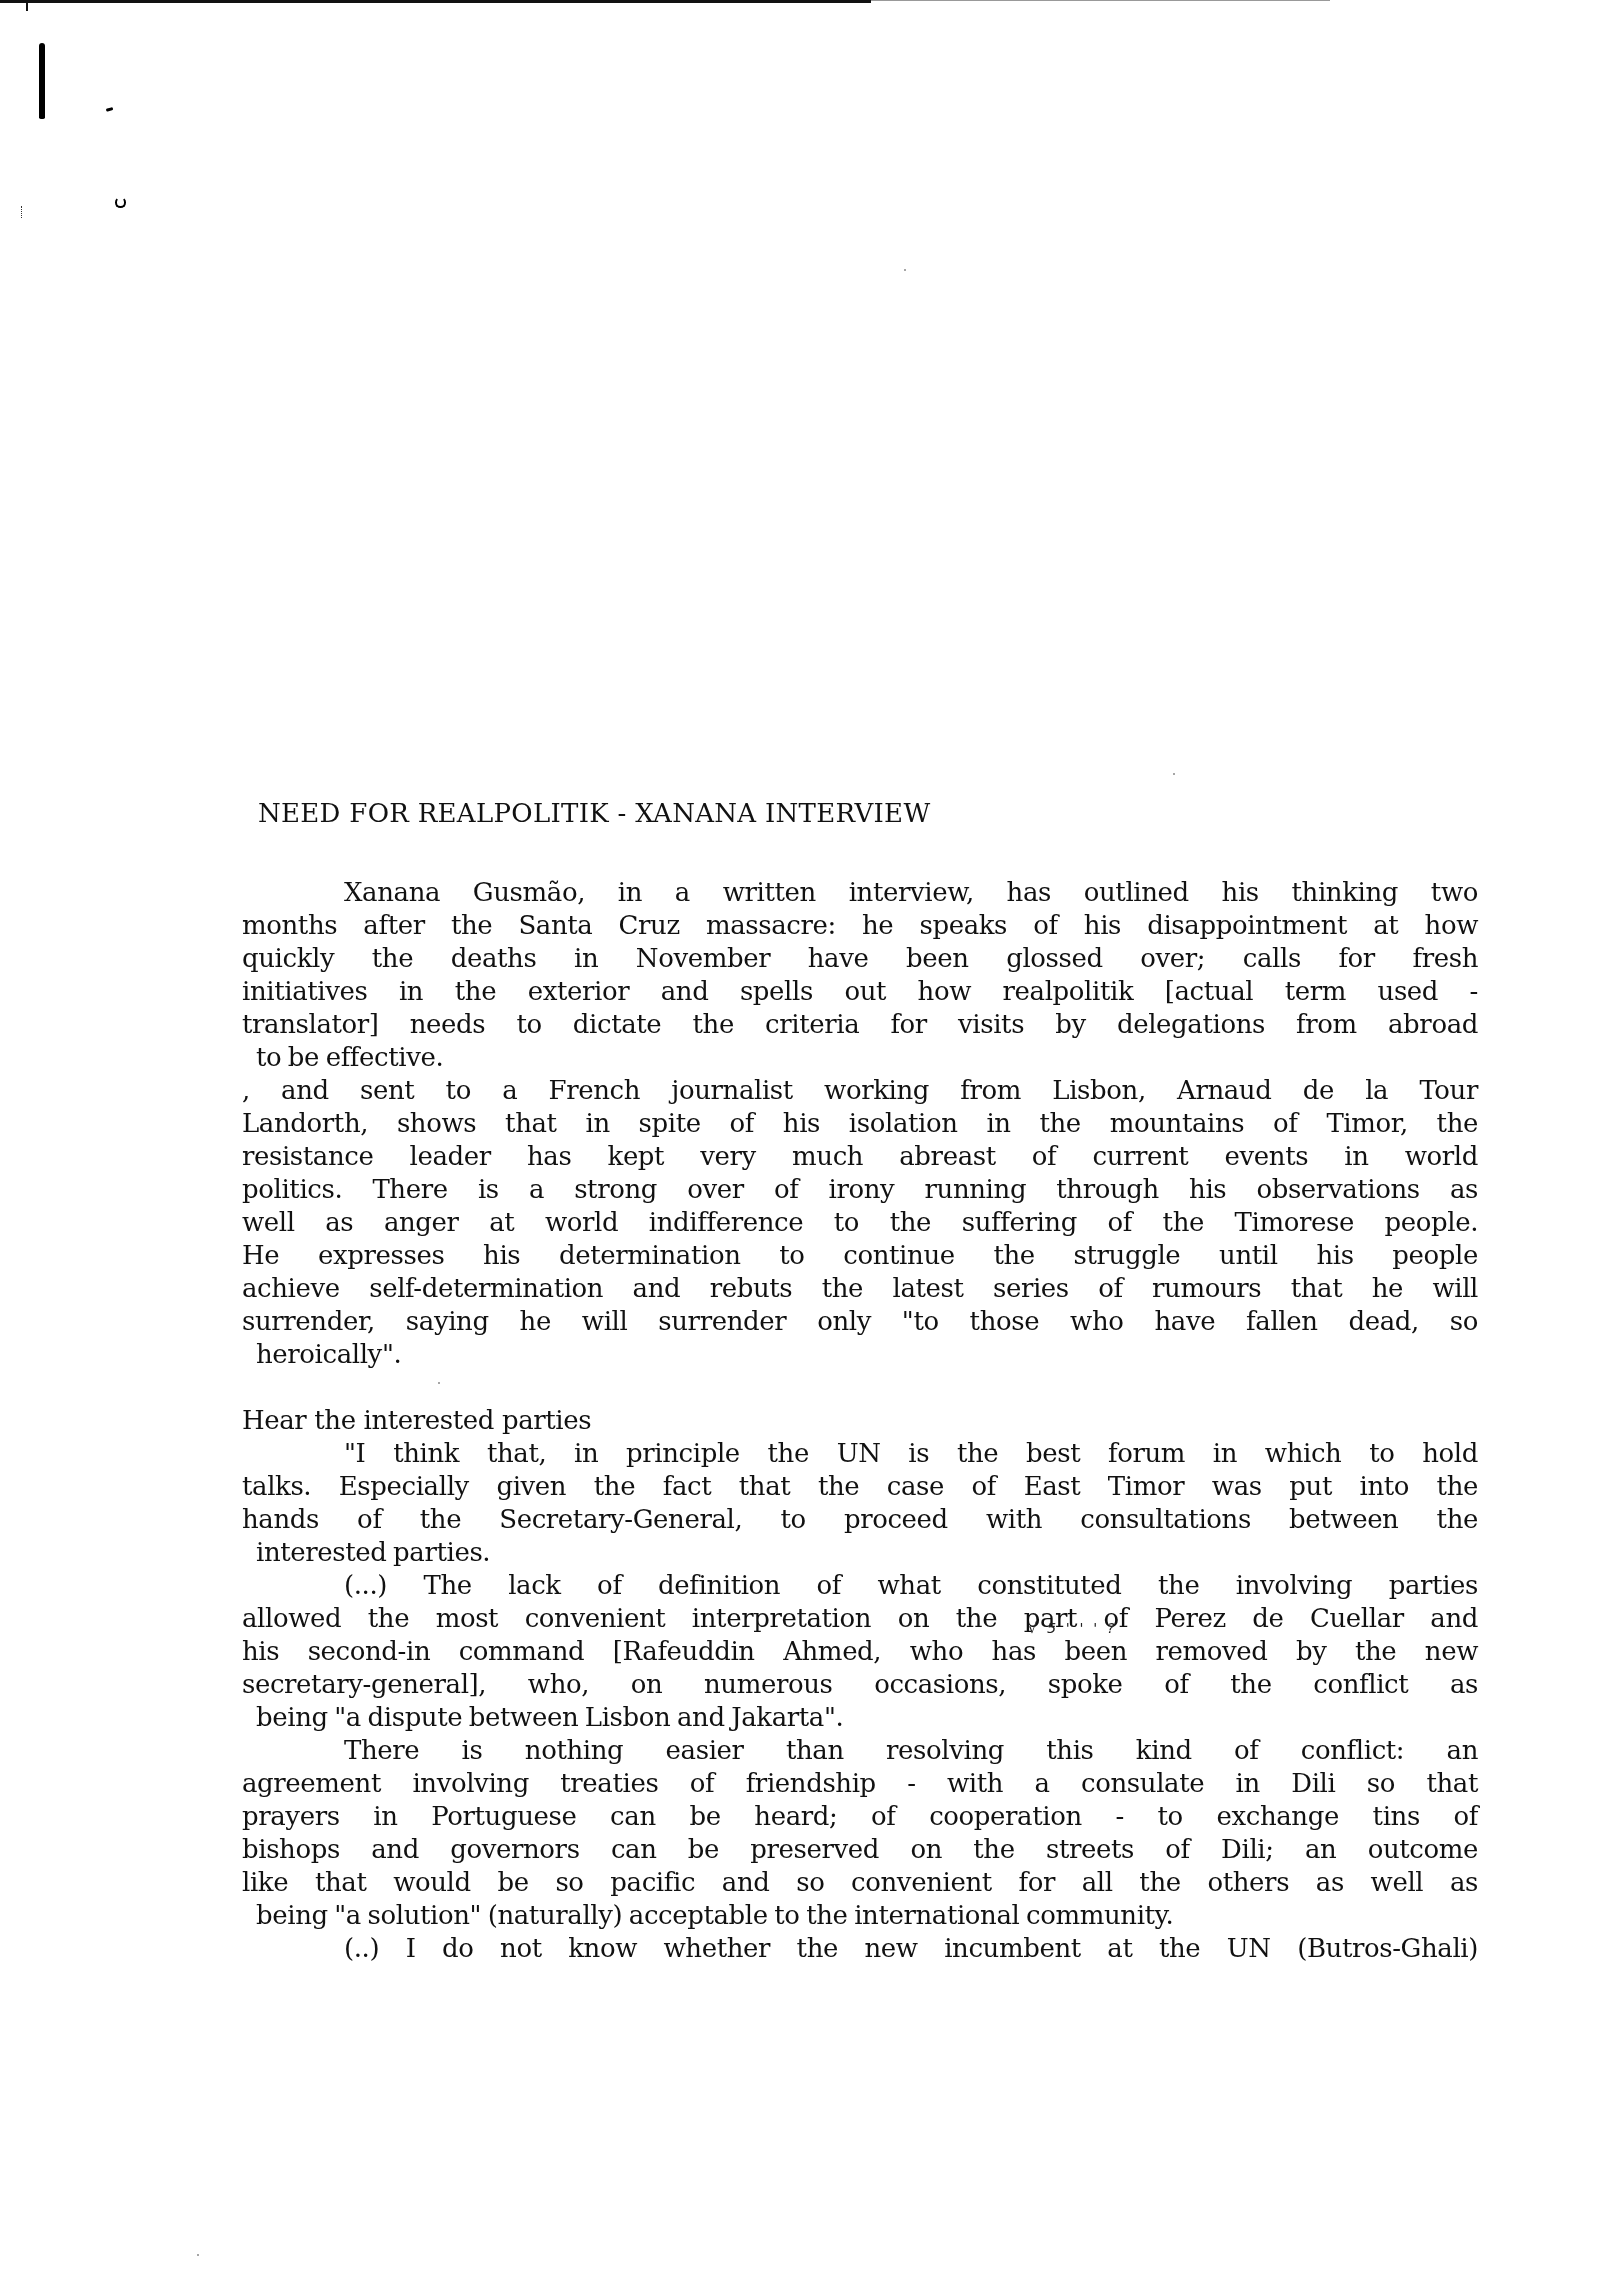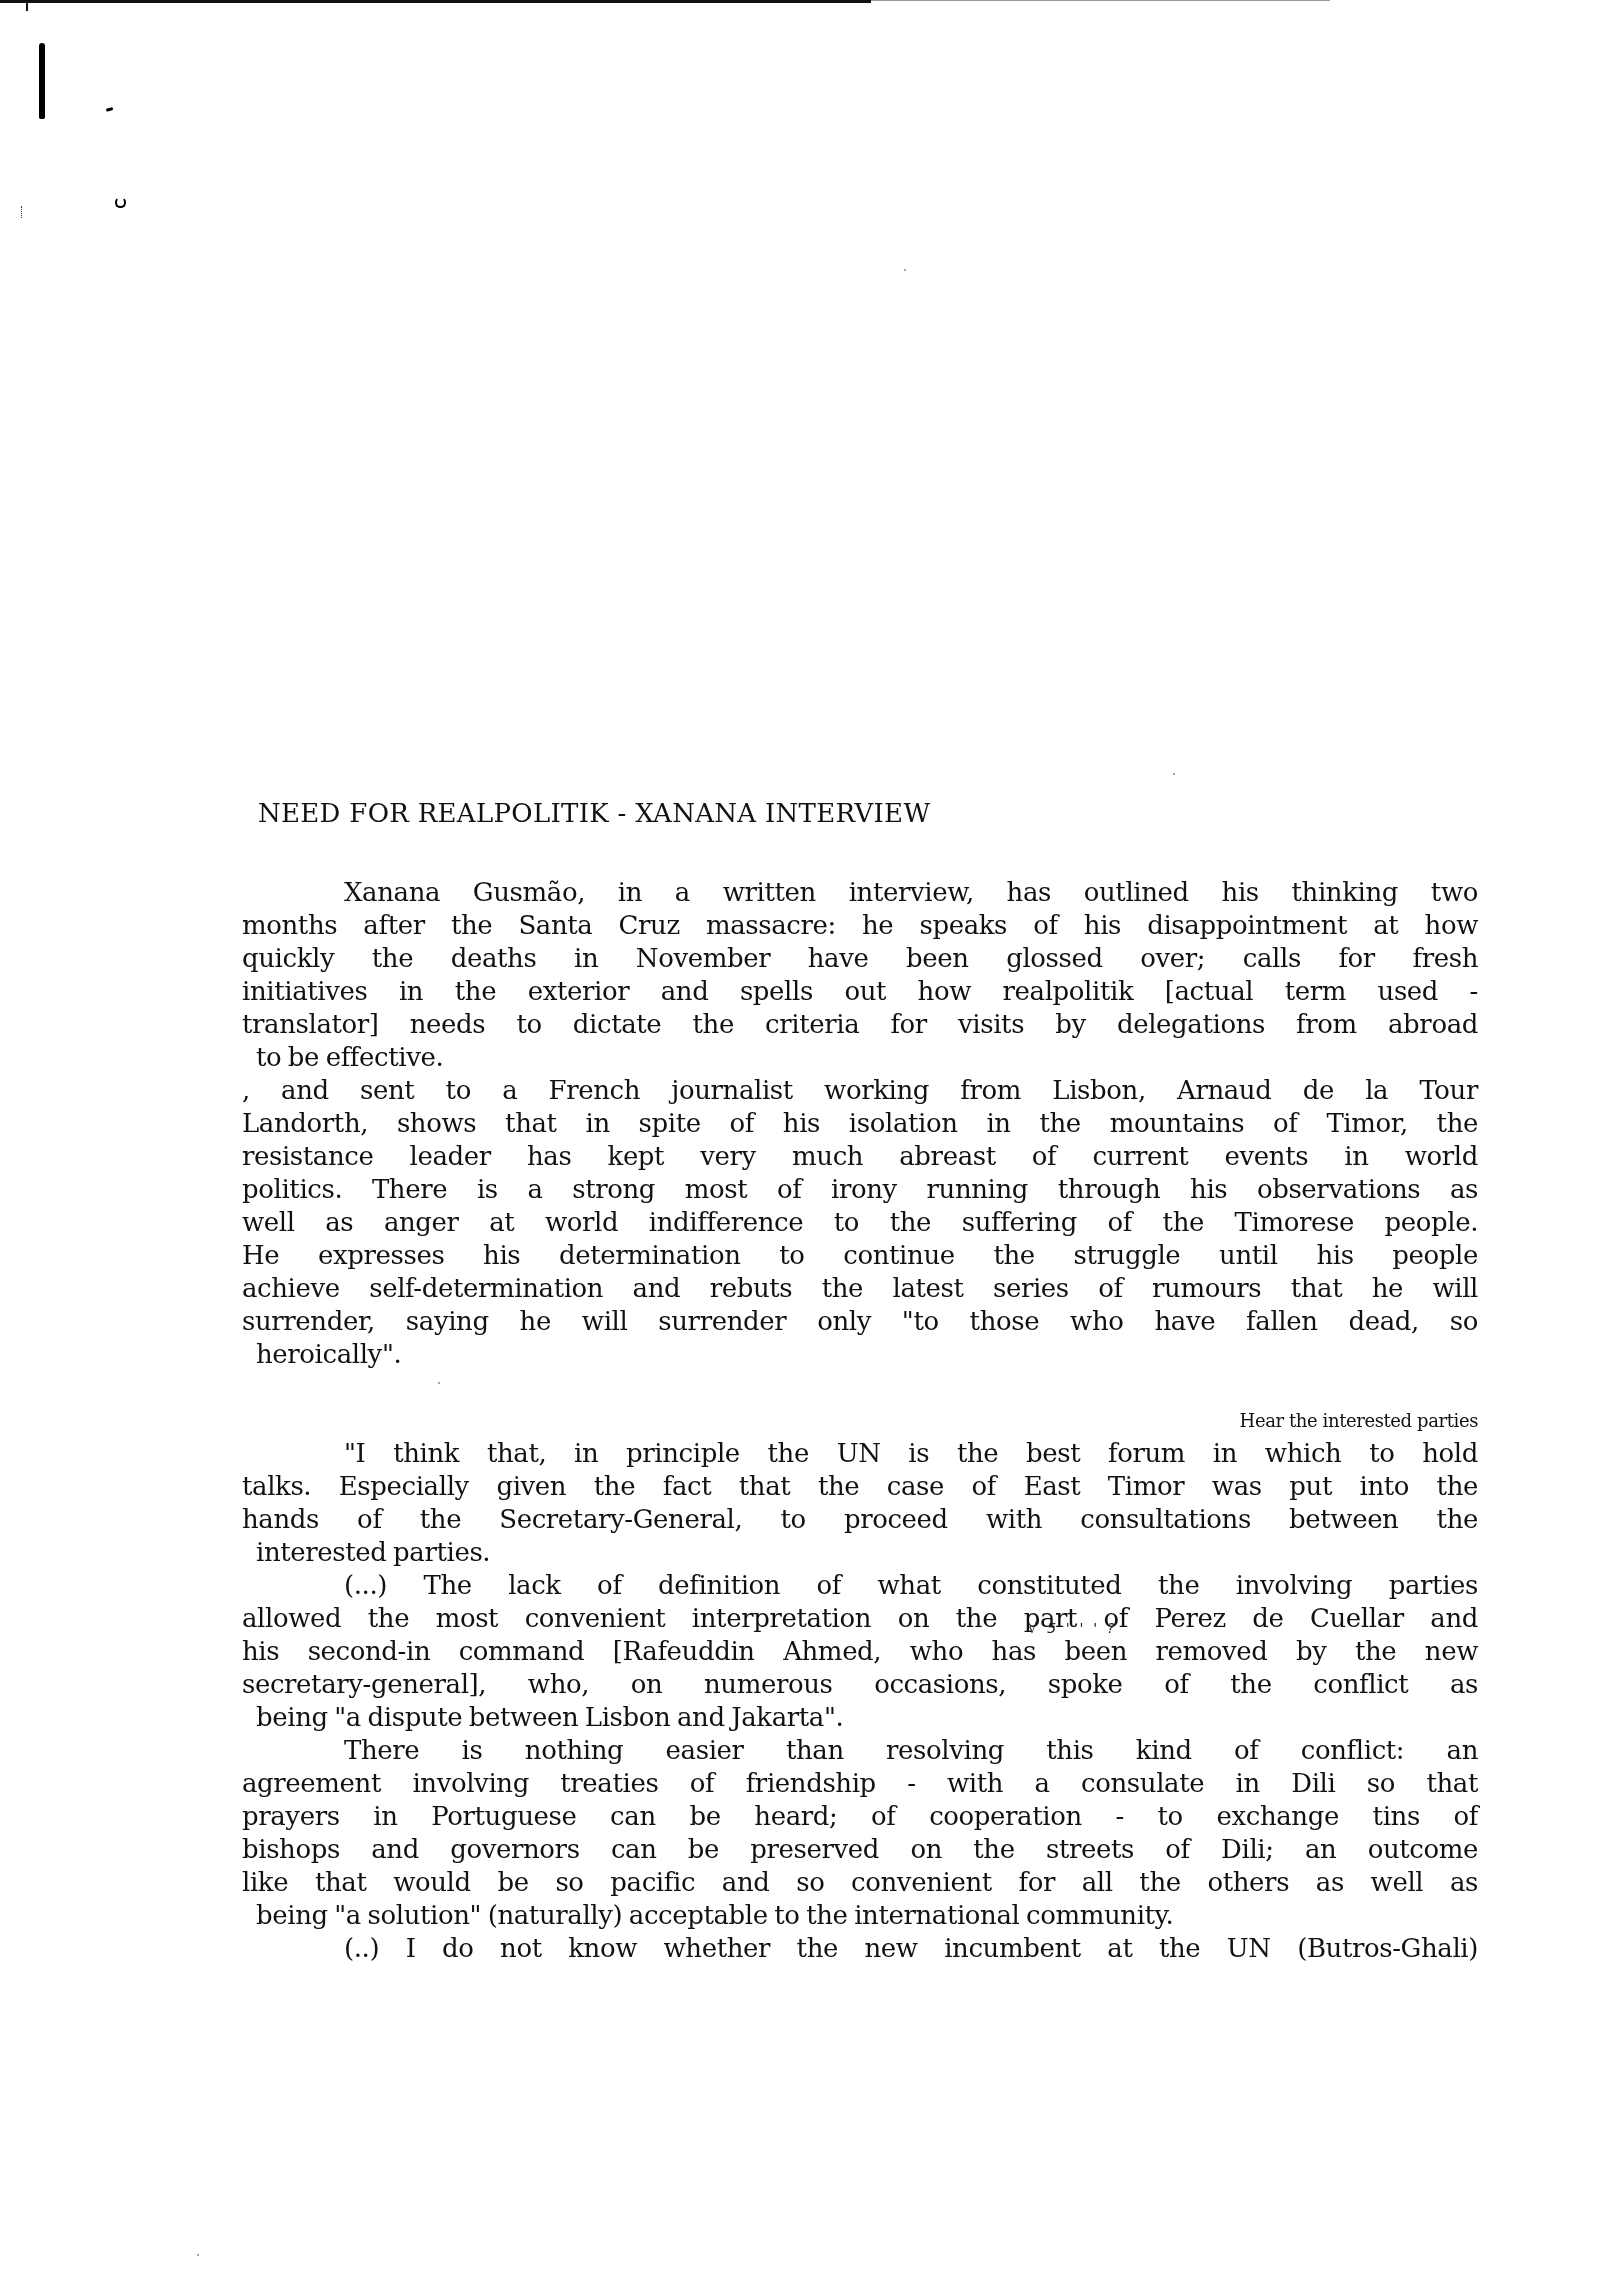--- a/index.html
+++ b/index.html
@@ -14,21 +14,21 @@
   .page-dot { position: absolute; width: 2px; height: 2px; background: #888; border-radius: 50%; }
 
   .doc { position: absolute; left: 242px; top: 780px; width: 1236px;
          font-family: "DejaVu Serif", "Liberation Serif", serif; color: #111; }
   .title { font-size: 26px; letter-spacing: 0.3px; height: 34px; line-height: 34px; margin: 16px; font-weight: normal; }
   .gap-title { height: 30px; }
   .line { font-size: 26px; line-height: 33px; height: 33px; white-space: nowrap; overflow: visible;
           text-align: justify; text-align-last: justify; letter-spacing: -0.4px; word-spacing: -1.3px; }
   .line.last { text-align-last: left; margin-left: 14px; }
   .line.indent { padding-left: 102px; }
-  .subhead { font-size: 18px; line-height: 33px; height: 33px; letter-spacing: -0.4px; text-align: right; }
+  .subhead { font-size: 26px; line-height: 33px; height: 33px; letter-spacing: -0.4px; }
   .gap-section { height: 33px; }
   .annot { position: absolute; font-family: "DejaVu Sans", sans-serif; font-style: italic; color: #222; }
   .annot-check { left: 786px; top: 840px; font-size: 14.4px; letter-spacing: 2.6px; }
 </style>
 </head>
 <body>
 
 <div class="scan-edge"></div>
 <div class="scan-edge-thin"></div>
 <div class="scan-tick"></div>
@@ -51,21 +51,21 @@
     <div class="line">quickly the deaths in November have been glossed over; calls for fresh</div>
     <div class="line">initiatives in the exterior and spells out how realpolitik [actual term used -</div>
     <div class="line">translator] needs to dictate the criteria for visits by delegations from abroad</div>
     <div class="line last">to be effective.</div>
   </div>
 
   <div>
     <div class="line">, and sent to a French journalist working from Lisbon, Arnaud de la Tour</div>
     <div class="line">Landorth, shows that in spite of his isolation in the mountains of Timor, the</div>
     <div class="line">resistance leader has kept very much abreast of current events in world</div>
-    <div class="line">politics. There is a strong most of irony running through his observations as</div>
+    <div class="line">politics. There is a strong over of irony running through his observations as</div>
     <div class="line">well as anger at world indifference to the suffering of the Timorese people.</div>
     <div class="line">He expresses his determination to continue the struggle until his people</div>
     <div class="line">achieve self-determination and rebuts the latest series of rumours that he will</div>
     <div class="line">surrender, saying he will surrender only "to those who have fallen dead, so</div>
     <div class="line last">heroically".</div>
   </div>
 
   <div class="gap-section"></div>
 
   <div>

